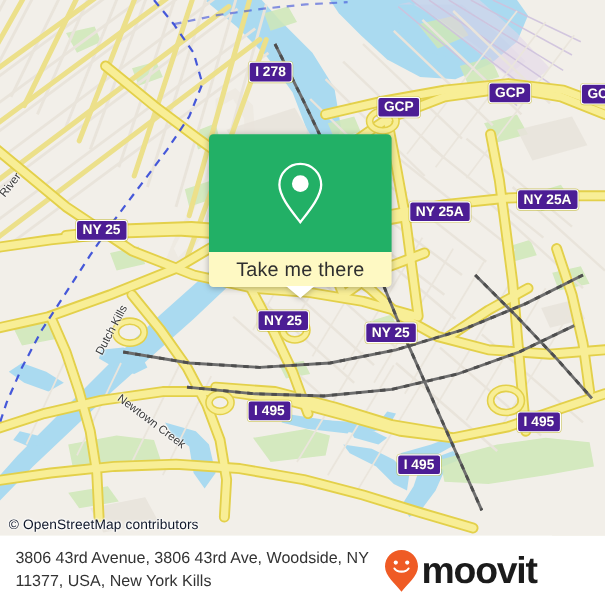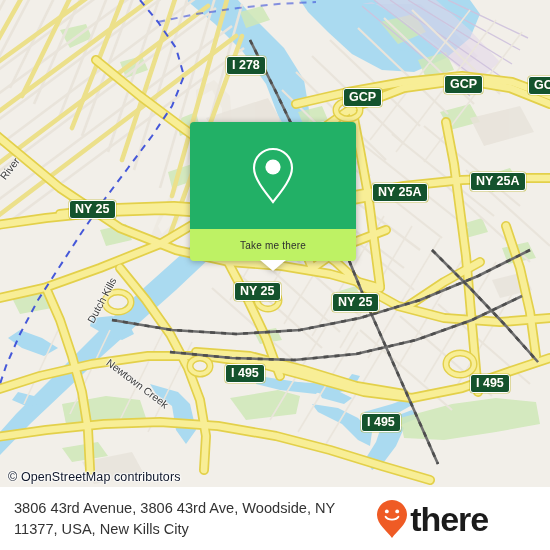--- a/index.html
+++ b/index.html
@@ -18,21 +18,21 @@
   .attribution{
     position:absolute;left:8px;top:470px;
     font-size:12.5px;color:#0f172a;letter-spacing:.1px;
     text-shadow:0 0 2px #fff,0 0 2px #fff,0 0 3px #fff,1px 0 2px #fff,-1px 0 2px #fff;
     white-space:nowrap;z-index:40;
   }
 
   
   .shield{
     position:absolute;z-index:30;
-    background:#14532d;border:1.6px solid #ffffff;
+    background:#4c1d95;border:1.6px solid #ffffff;
     border-radius:3px;
     color:#ffffff;font-weight:bold;font-size:12.5px;
     padding:1px 5px 2px 5px;line-height:14px;
     white-space:nowrap;
     box-shadow:0 0 0 0.6px rgba(180,170,0,.55);
     text-shadow:0 0 1px rgba(120,115,0,.35);
   }
 
   
   .mlabel{
@@ -44,23 +44,23 @@
   
   .callout{
     position:absolute;left:190px;top:122px;width:166px;z-index:60;
     filter:drop-shadow(0 1px 3px rgba(0,0,0,.30));
   }
   .callout-head{
     background:#22b066;height:107px;border-radius:4px 4px 0 0;
     display:flex;align-items:center;justify-content:center;
   }
   .callout-body{
-    background:#bef264;height:32px;border-radius:0 0 4px 4px;
+    background:#fef9c3;height:32px;border-radius:0 0 4px 4px;
     display:flex;align-items:center;justify-content:center;
-    color:#2f2f2f;font-size:10px;letter-spacing:.2px;
+    color:#2f2f2f;font-size:18px;letter-spacing:.2px;
   }
   .callout-tail{
     position:absolute;left:50%;transform:translateX(-50%);top:138px;
     width:0;height:0;border-left:13px solid transparent;border-right:13px solid transparent;
     border-top:11px solid #ffffff;
   }
 
   
   .footer{
     position:absolute;left:0;top:487px;width:502px;height:63px;
@@ -392,26 +392,26 @@
     </div>
   </div>
 
   <div class="footer">
     <svg class="footer-watermark" viewBox="0 0 550 550" preserveAspectRatio="none">
       <use href="#maplayers"></use>
     </svg>
     <div class="footer-inner">
       <div class="footer-address">
         <div>3806 43rd Avenue, 3806 43rd Ave, Woodside, NY</div>
-        <div>11377, USA, New Kills City</div>
+        <div>11377, USA, New York Kills</div>
       </div>
       <div class="brand">
         <svg width="32" height="40" viewBox="0 0 32 40">
           <path d="M16 1 C7.7 1 1 7.7 1 16 C1 25 11 32 16 39 C21 32 31 25 31 16 C31 7.7 24.3 1 16 1 Z" fill="#ef5b25"></path>
           <circle cx="10.8" cy="12.4" r="1.9" fill="#ffffff"></circle>
           <circle cx="21.2" cy="12.4" r="1.9" fill="#ffffff"></circle>
           <path d="M9.6 17.8 C12 21.6 20 21.6 22.4 17.8" stroke="#ffffff" stroke-width="1.9" fill="none" stroke-linecap="round"></path>
         </svg>
-        <span class="brand-word">there</span>
+        <span class="brand-word">moovit</span>
       </div>
     </div>
   </div>
 </div>
 
 </body></html>

